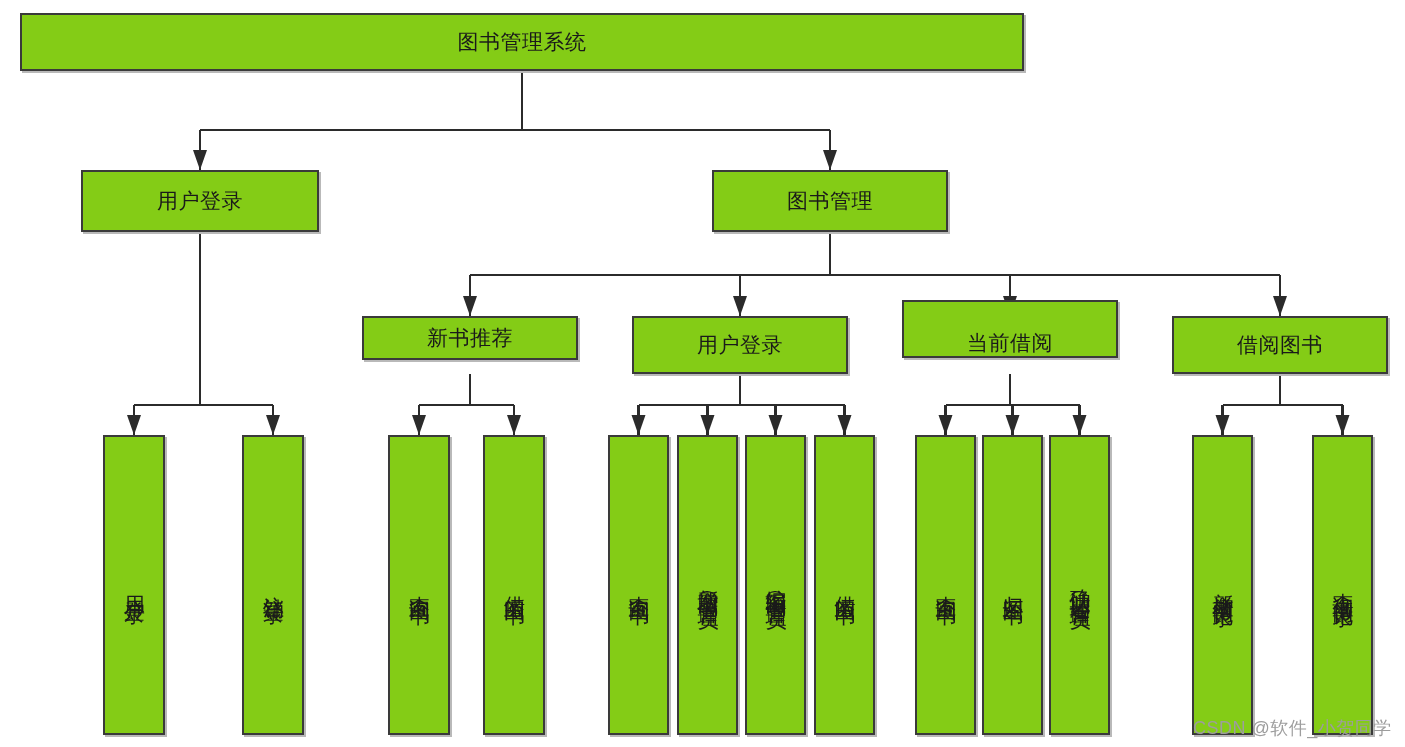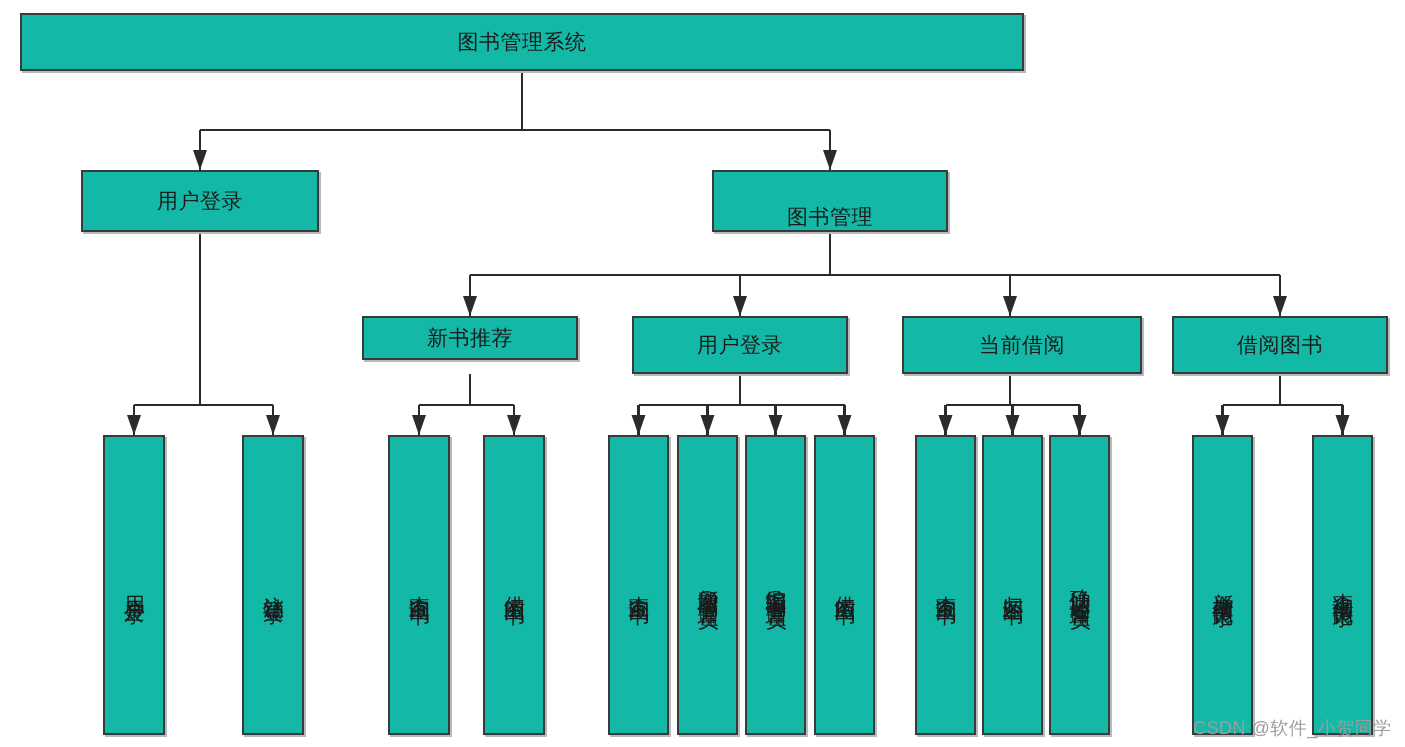--- a/index.html
+++ b/index.html
@@ -18,21 +18,21 @@
   #diagram {
     position: absolute;
     left: 0;
     top: 0;
     width: 1405px;
     height: 747px;
   }
   .node {
     position: absolute;
     box-sizing: border-box;
-    background: #14b8a6;
+    background: #84cc16;
     border: 2px solid #14532d;
     display: flex;
     align-items: center;
     justify-content: center;
     overflow: hidden;
   }
   .node.shadowed {
     box-shadow: 2px 2px 0 0 #b9b9b9;
   }
   .node-label {
@@ -123,30 +123,30 @@
       <line x1="1342.5" y1="405" x2="1342.5" y2="435" stroke="#2b2b2b" stroke-width="2.6" shape-rendering="crispEdges"></line>
       <path d="M1335.5 415 L1349.5 415 L1342.5 435 Z" fill="#2b2b2b"></path>
     </svg>
   <div id="node-layer">
       <div class="node shadowed" style="left: 20px; top: 13px; width: 1004px; height: 58px; border-color: rgb(58, 58, 58);">
         <span class="node-label">图书管理系统</span>
       </div>
       <div class="node shadowed" style="left: 81px; top: 170px; width: 238px; height: 62px; border-color: rgb(58, 58, 58);">
         <span class="node-label">用户登录</span>
       </div>
-      <div class="node shadowed" style="left: 712px; top: 170px; width: 236px; height: 62px; border-color: rgb(58, 58, 58); align-items: flex-end;">
+      <div class="node shadowed" style="left: 712px; top: 170px; width: 236px; height: 62px; border-color: rgb(58, 58, 58);">
         <span class="node-label">图书管理</span>
       </div>
       <div class="node shadowed" style="left: 362px; top: 316px; width: 216px; height: 44px; border-color: rgb(58, 58, 58);">
         <span class="node-label">新书推荐</span>
       </div>
       <div class="node shadowed" style="left: 632px; top: 316px; width: 216px; height: 58px; border-color: rgb(58, 58, 58);">
         <span class="node-label">用户登录</span>
       </div>
-      <div class="node shadowed" style="left: 902px; top: 316px; width: 240px; height: 58px; border-color: rgb(58, 58, 58);">
+      <div class="node shadowed" style="left: 902px; top: 300px; width: 216px; height: 58px; border-color: rgb(58, 58, 58); align-items: flex-end;">
         <span class="node-label">当前借阅</span>
       </div>
       <div class="node shadowed" style="left: 1172px; top: 316px; width: 216px; height: 58px; border-color: rgb(58, 58, 58);">
         <span class="node-label">借阅图书</span>
       </div>
       <div class="node shadowed vertical" style="left: 103px; top: 435px; width: 62px; height: 300px; border-color: rgb(58, 58, 58);">
         <span class="node-label">用户登录</span>
       </div>
       <div class="node shadowed vertical" style="left: 242px; top: 435px; width: 62px; height: 300px; border-color: rgb(58, 58, 58);">
         <span class="node-label">注销登录</span>

